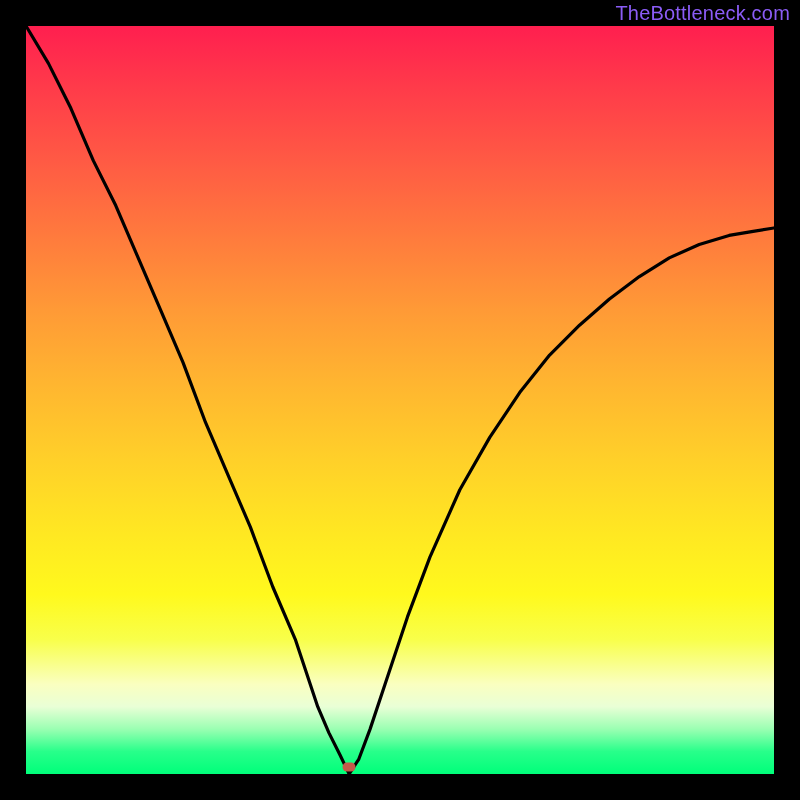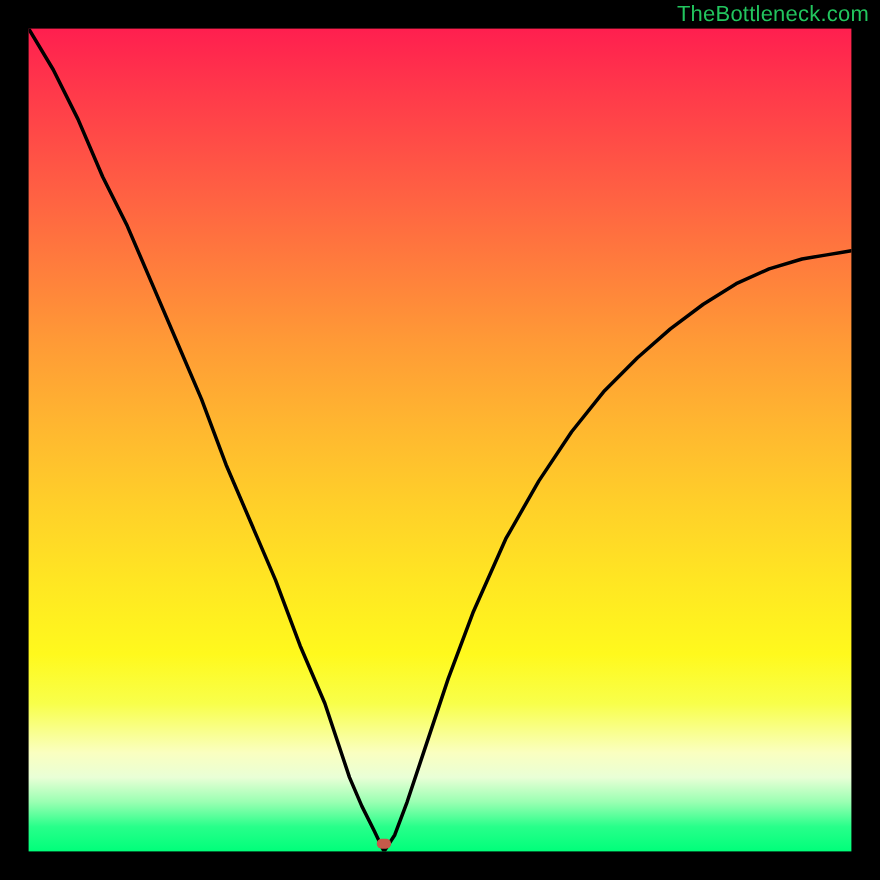--- a/index.html
+++ b/index.html
@@ -55,21 +55,21 @@
     height: 9px;
     border-radius: 5px;
     background: #c55a4a;
     transform: translate(-50%, -50%);
   }
   .watermark {
     position: absolute;
     top: 2px;
     right: 10px;
     font: 20px Arial, Helvetica, sans-serif;
-    color: #22c55e;
+    color: #8b5cf6;
     letter-spacing: 0.2px;
     user-select: none;
   }
 </style>
 </head>
 <body>
 
 <div class="stage">
   <div class="watermark">TheBottleneck.com</div>
 

